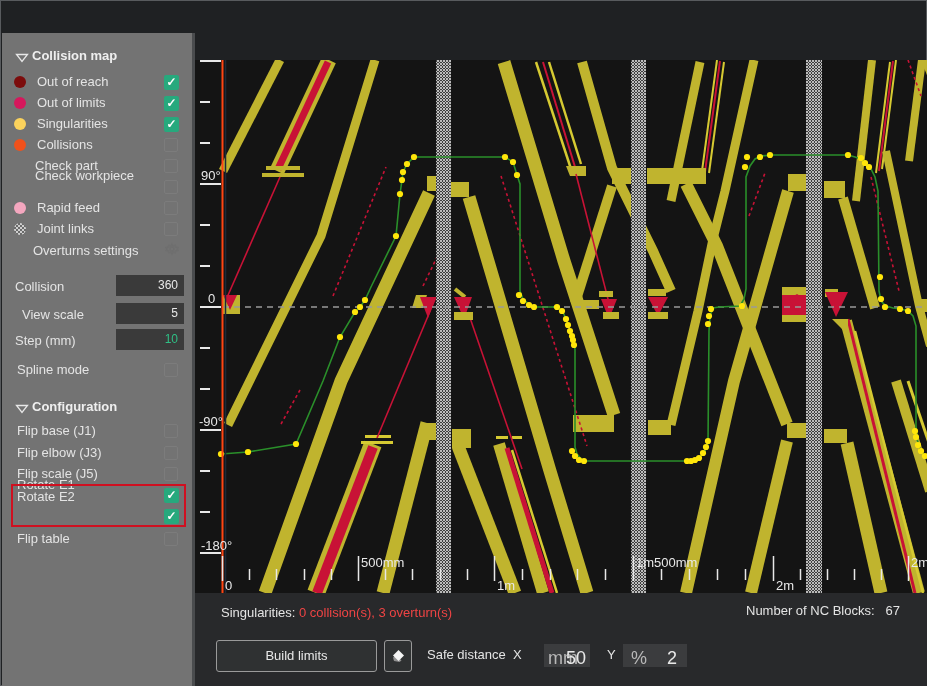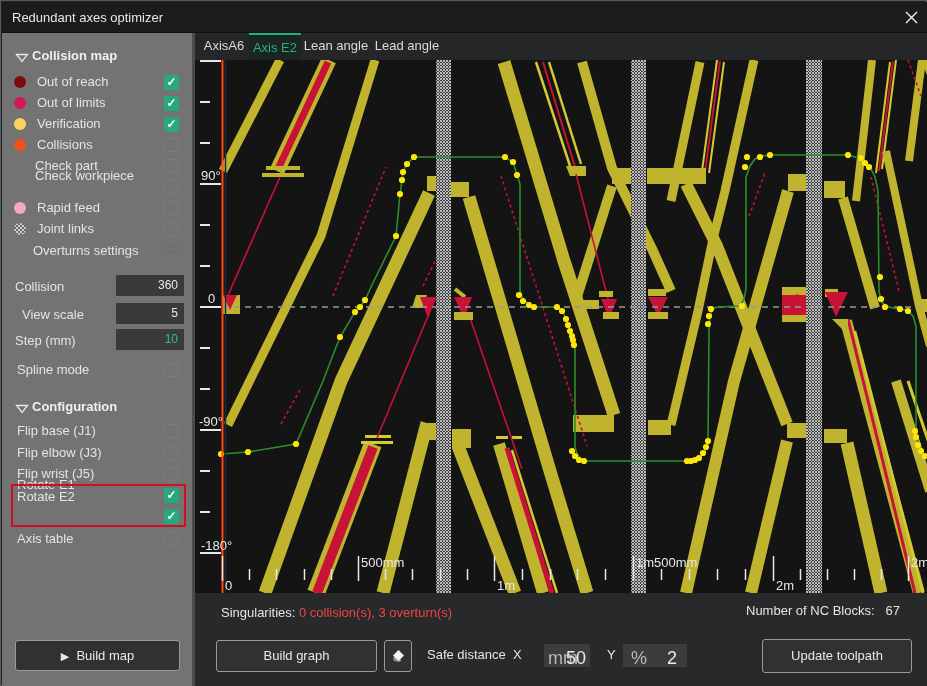--- a/index.html
+++ b/index.html
@@ -22,38 +22,33 @@
 #chartwrap{position:absolute;left:194px;top:59px;width:732px;height:533px;background:#141414}
 #bottombar{position:absolute;left:194px;top:592px;width:732px;height:93px;background:#28292b}
 .btn{position:absolute;background:#2f3132;border:1px solid #9a9a9a;border-radius:3px;color:#e8e8e8;font-size:13px;text-align:center}
 .combo{position:absolute;background:#3b3c3e;color:#e8e8e8;font-size:18px}
 #redbox{position:absolute;left:9px;top:451px;width:175px;height:43px;border:2px solid #cf1020}
 #buildmap{left:13px;top:607px;width:165px;height:31px;line-height:29px}
 </style>
 </head>
 <body>
 <div id="win">
-  <div id="titlebar">Redundant axes optimizer
-    <svg id="closex" viewBox="0 0 13 13">
-        <path d="M1 1 L12 12 M12 1 L1 12" stroke="#f0f0f0" stroke-width="1.4"></path>
-      </svg>
-  </div>
   <div id="leftpanel">
     <svg class="tri" style="left:13px;top:20px" width="14" height="10" viewBox="0 0 14 10">
         <path d="M1.5 1.5 L12.5 1.5 L7 8.5 Z" fill="none" stroke="#e8e8e8" stroke-width="1.3"></path>
       </svg>
     <div class="hdr" style="left:30px;top:15px">Collision map</div>
     <div class="dot" style="left:12px;top:43px;background:#7c0c0c"></div>
       <div class="lbl" style="left:35px;top:41px">Out of reach</div>
       <div class="cbc" style="left:162px;top:42px">✓</div>
     <div class="dot" style="left:12px;top:64px;background:#d6175c"></div>
       <div class="lbl" style="left:35px;top:62px">Out of limits</div>
       <div class="cbc" style="left:162px;top:63px">✓</div>
     <div class="dot" style="left:12px;top:85px;background:#fbd25c"></div>
-      <div class="lbl" style="left:35px;top:83px">Verification</div>
+      <div class="lbl" style="left:35px;top:83px">Singularities</div>
       <div class="cbc" style="left:162px;top:84px">✓</div>
     <div class="dot" style="left:12px;top:106px;background:#f1511b"></div>
       <div class="lbl" style="left:35px;top:104px">Collisions</div>
       <div class="cb" style="left:162px;top:105px"></div>
     <div class="lbl" style="left:33px;top:125px">Check part</div>
       <div class="cb" style="left:162px;top:126px"></div>
     <div class="lbl" style="left:33px;top:135px">Check workpiece</div>
       <div class="cb" style="left:162px;top:147px"></div>
     <div class="dot" style="left:12px;top:169px;background:#f4a7bf"></div>
       <div class="lbl" style="left:35px;top:167px">Rapid feed</div>
@@ -75,38 +70,31 @@
     <div class="lbl" style="left:15px;top:329px">Spline mode</div>
       <div class="cb" style="left:162px;top:330px"></div>
     <svg class="tri" style="left:13px;top:371px" width="14" height="10" viewBox="0 0 14 10">
         <path d="M1.5 1.5 L12.5 1.5 L7 8.5 Z" fill="none" stroke="#e8e8e8" stroke-width="1.3"></path>
       </svg>
     <div class="hdr" style="left:30px;top:366px">Configuration</div>
     <div class="lbl" style="left:15px;top:390px">Flip base (J1)</div>
       <div class="cb" style="left:162px;top:391px"></div>
     <div class="lbl" style="left:15px;top:412px">Flip elbow (J3)</div>
       <div class="cb" style="left:162px;top:413px"></div>
-    <div class="lbl" style="left:15px;top:433px">Flip wrist (J5)</div>
+    <div class="lbl" style="left:15px;top:433px">Flip scale (J5)</div>
       <div class="cb" style="left:162px;top:434px"></div>
     <div class="lbl" style="left:15px;top:444px">Rotate E1</div>
       <div class="cbc" style="left:162px;top:455px">✓</div>
     <div class="lbl" style="left:15px;top:456px">Rotate E2</div>
       <div class="cbc" style="left:162px;top:476px">✓</div>
-    <div class="lbl" style="left:15px;top:498px">Axis table</div>
+    <div class="lbl" style="left:15px;top:498px">Flip table</div>
       <div class="cb" style="left:162px;top:499px"></div>
     <div id="redbox"></div>
-    <div class="btn" id="buildmap"><span style="font-size:11px">▶</span>&nbsp; Build map</div>
   </div>
   <div id="splitter"></div>
-  <div id="tabbar">
-    <div class="tab" style="left:4px;width:50px">AxisA6</div>
-    <div class="tab" id="tabsel" style="left:54px;width:52px">Axis E2</div>
-    <div class="tab" style="left:108px;width:66px">Lean angle</div>
-    <div class="tab" style="left:178px;width:68px">Lead angle</div>
-  </div>
   <div id="chartwrap">
   <svg width="732" height="533" viewBox="192 59 732 533">
   <defs>
     <pattern id="hatch" width="3" height="3" patternUnits="userSpaceOnUse">
       <rect width="3" height="3" fill="#3d3d3d"></rect>
       <path d="M0 0 L3 3 M3 0 L0 3" stroke="#c9c9c9" stroke-width="0.9"></path>
     </pattern>
   </defs>
   <rect x="192" y="59" width="732" height="533" fill="#141414"></rect>
   <g id="bands">
@@ -322,30 +310,29 @@
 <line x1="851.5" y1="568" x2="851.5" y2="579" stroke="#e8e8e8" stroke-width="1.5" stroke-linecap="butt"></line>
 <line x1="878.5" y1="568" x2="878.5" y2="579" stroke="#e8e8e8" stroke-width="1.5" stroke-linecap="butt"></line>
 <line x1="905.5" y1="555" x2="905.5" y2="580" stroke="#e8e8e8" stroke-width="1.5" stroke-linecap="butt"></line>
 </g>
   </svg>
   </div>
   <div id="bottombar">
     <div class="lbl" style="left:26px;top:12px">Singularities:</div>
     <div class="lbl" style="left:104px;top:12px;color:#ef4444">0 collision(s), 3 overturn(s)</div>
     <div class="lbl" style="left:551px;top:10px">Number of NC Blocks:&nbsp;&nbsp;&nbsp;67</div>
-    <div class="btn" style="left:21px;top:47px;width:161px;height:32px;line-height:30px">Build graph</div>
+    <div class="btn" style="left:21px;top:47px;width:161px;height:32px;line-height:30px">Build limits</div>
     <div class="btn" style="left:189px;top:47px;width:28px;height:32px"><svg width="16" height="16" viewBox="0 0 16 16" style="margin-top:7px">
           <path d="M6.5 7.5 L11.5 12.5 L9.5 14 L4 13 L3 9.5 Z" fill="#8f8f8f"></path>
           <path d="M8.5 2 L14 7.5 L8.5 13 L3 7.5 Z" fill="#f4f4f4"></path>
         </svg></div>
     <div class="lbl" style="left:232px;top:54px">Safe distance&nbsp; X</div>
     <div class="combo" style="left:349px;top:51px;width:46px;height:23px">
         <span style="position:absolute;color:#b8b8b8;left:4px;top:4px">mm</span>
         <span style="position:absolute;right:4px;top:4px">50</span>
       </div>
     <div class="lbl" style="left:412px;top:54px">Y</div>
     <div class="combo" style="left:428px;top:51px;width:64px;height:23px">
         <span style="position:absolute;color:#b8b8b8;left:8px;top:4px">%</span>
         <span style="position:absolute;right:10px;top:4px">2</span>
       </div>
-    <div class="btn" style="left:567px;top:46px;width:150px;height:34px;line-height:32px">Update toolpath</div>
   </div>
 </div>
 
 </body></html>

